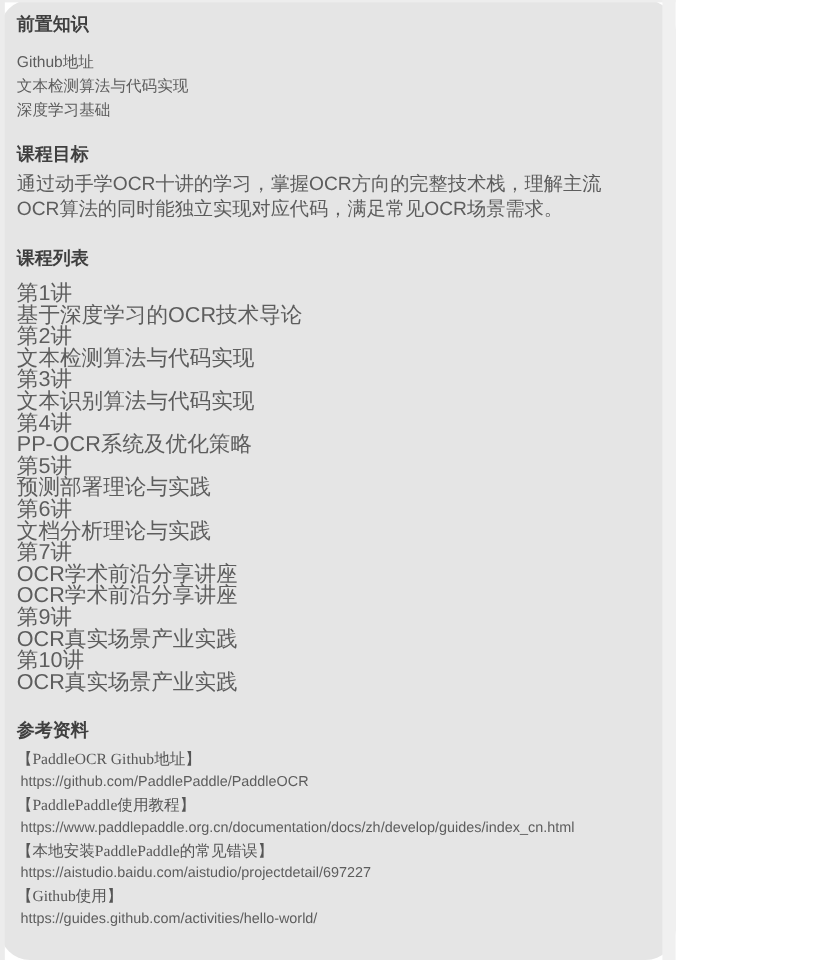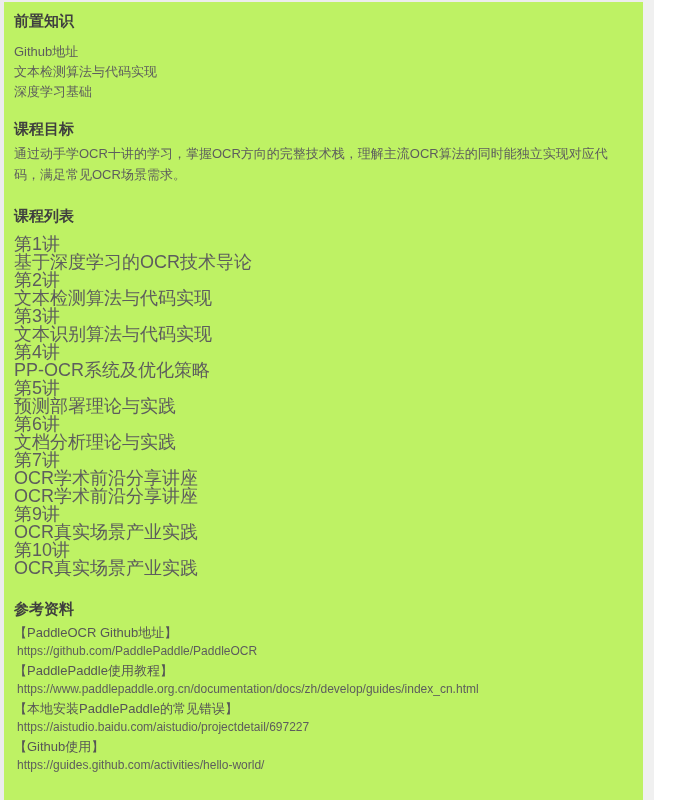--- a/index.html
+++ b/index.html
@@ -9,24 +9,25 @@
   body {
     width: 683px;
     height: 800px;
     background: #ffffff;
     overflow: hidden;
     font-family: "Liberation Sans", "DejaVu Sans", sans-serif;
     position: relative;
   }
   .page {
     position: relative;
-    width: 654px;
+    width: 563px;
     height: 800px;
-    background: #bef264;
+    background: #e5e5e5;
     box-sizing: border-box;
+    border-radius: 25px;
   }
   .edge-top {
     position: absolute;
     top: 0; left: 0;
     width: 100%; height: 2px;
     background: #ededed;
   }
   .edge-left {
     position: absolute;
     top: 0; left: 0;
@@ -54,35 +55,36 @@
   .heading-prereq      { margin: 0 0 12px 0; }
   .heading-goal        { margin: 18px 0 5px 0; }
   .heading-list        { margin: 22px 0 10px 0; }
   .heading-references  { margin: 23px 0 5px 0; }
   .plain-line {
     font-size: 13px;
     line-height: 20px;
     color: #5d5d5d;
   }
   .goal-text {
-    font-size: 13px;
+    font-size: 16px;
     line-height: 21px;
     color: #5d5d5d;
     margin: 0;
     max-width: 652px;
   }
   .lesson-line {
     font-size: 18px;
     line-height: 18px;
     color: #5d5d5d;
   }
   .ref-label {
     font-size: 13px;
     line-height: 19px;
     color: #565656;
+    font-family: Liberation Serif, serif;
   }
   .ref-url {
     font-size: 12px;
     line-height: 19px;
     color: #5d5d5d;
     padding-left: 3px;
   }
 </style>
 </head>
 <body>

